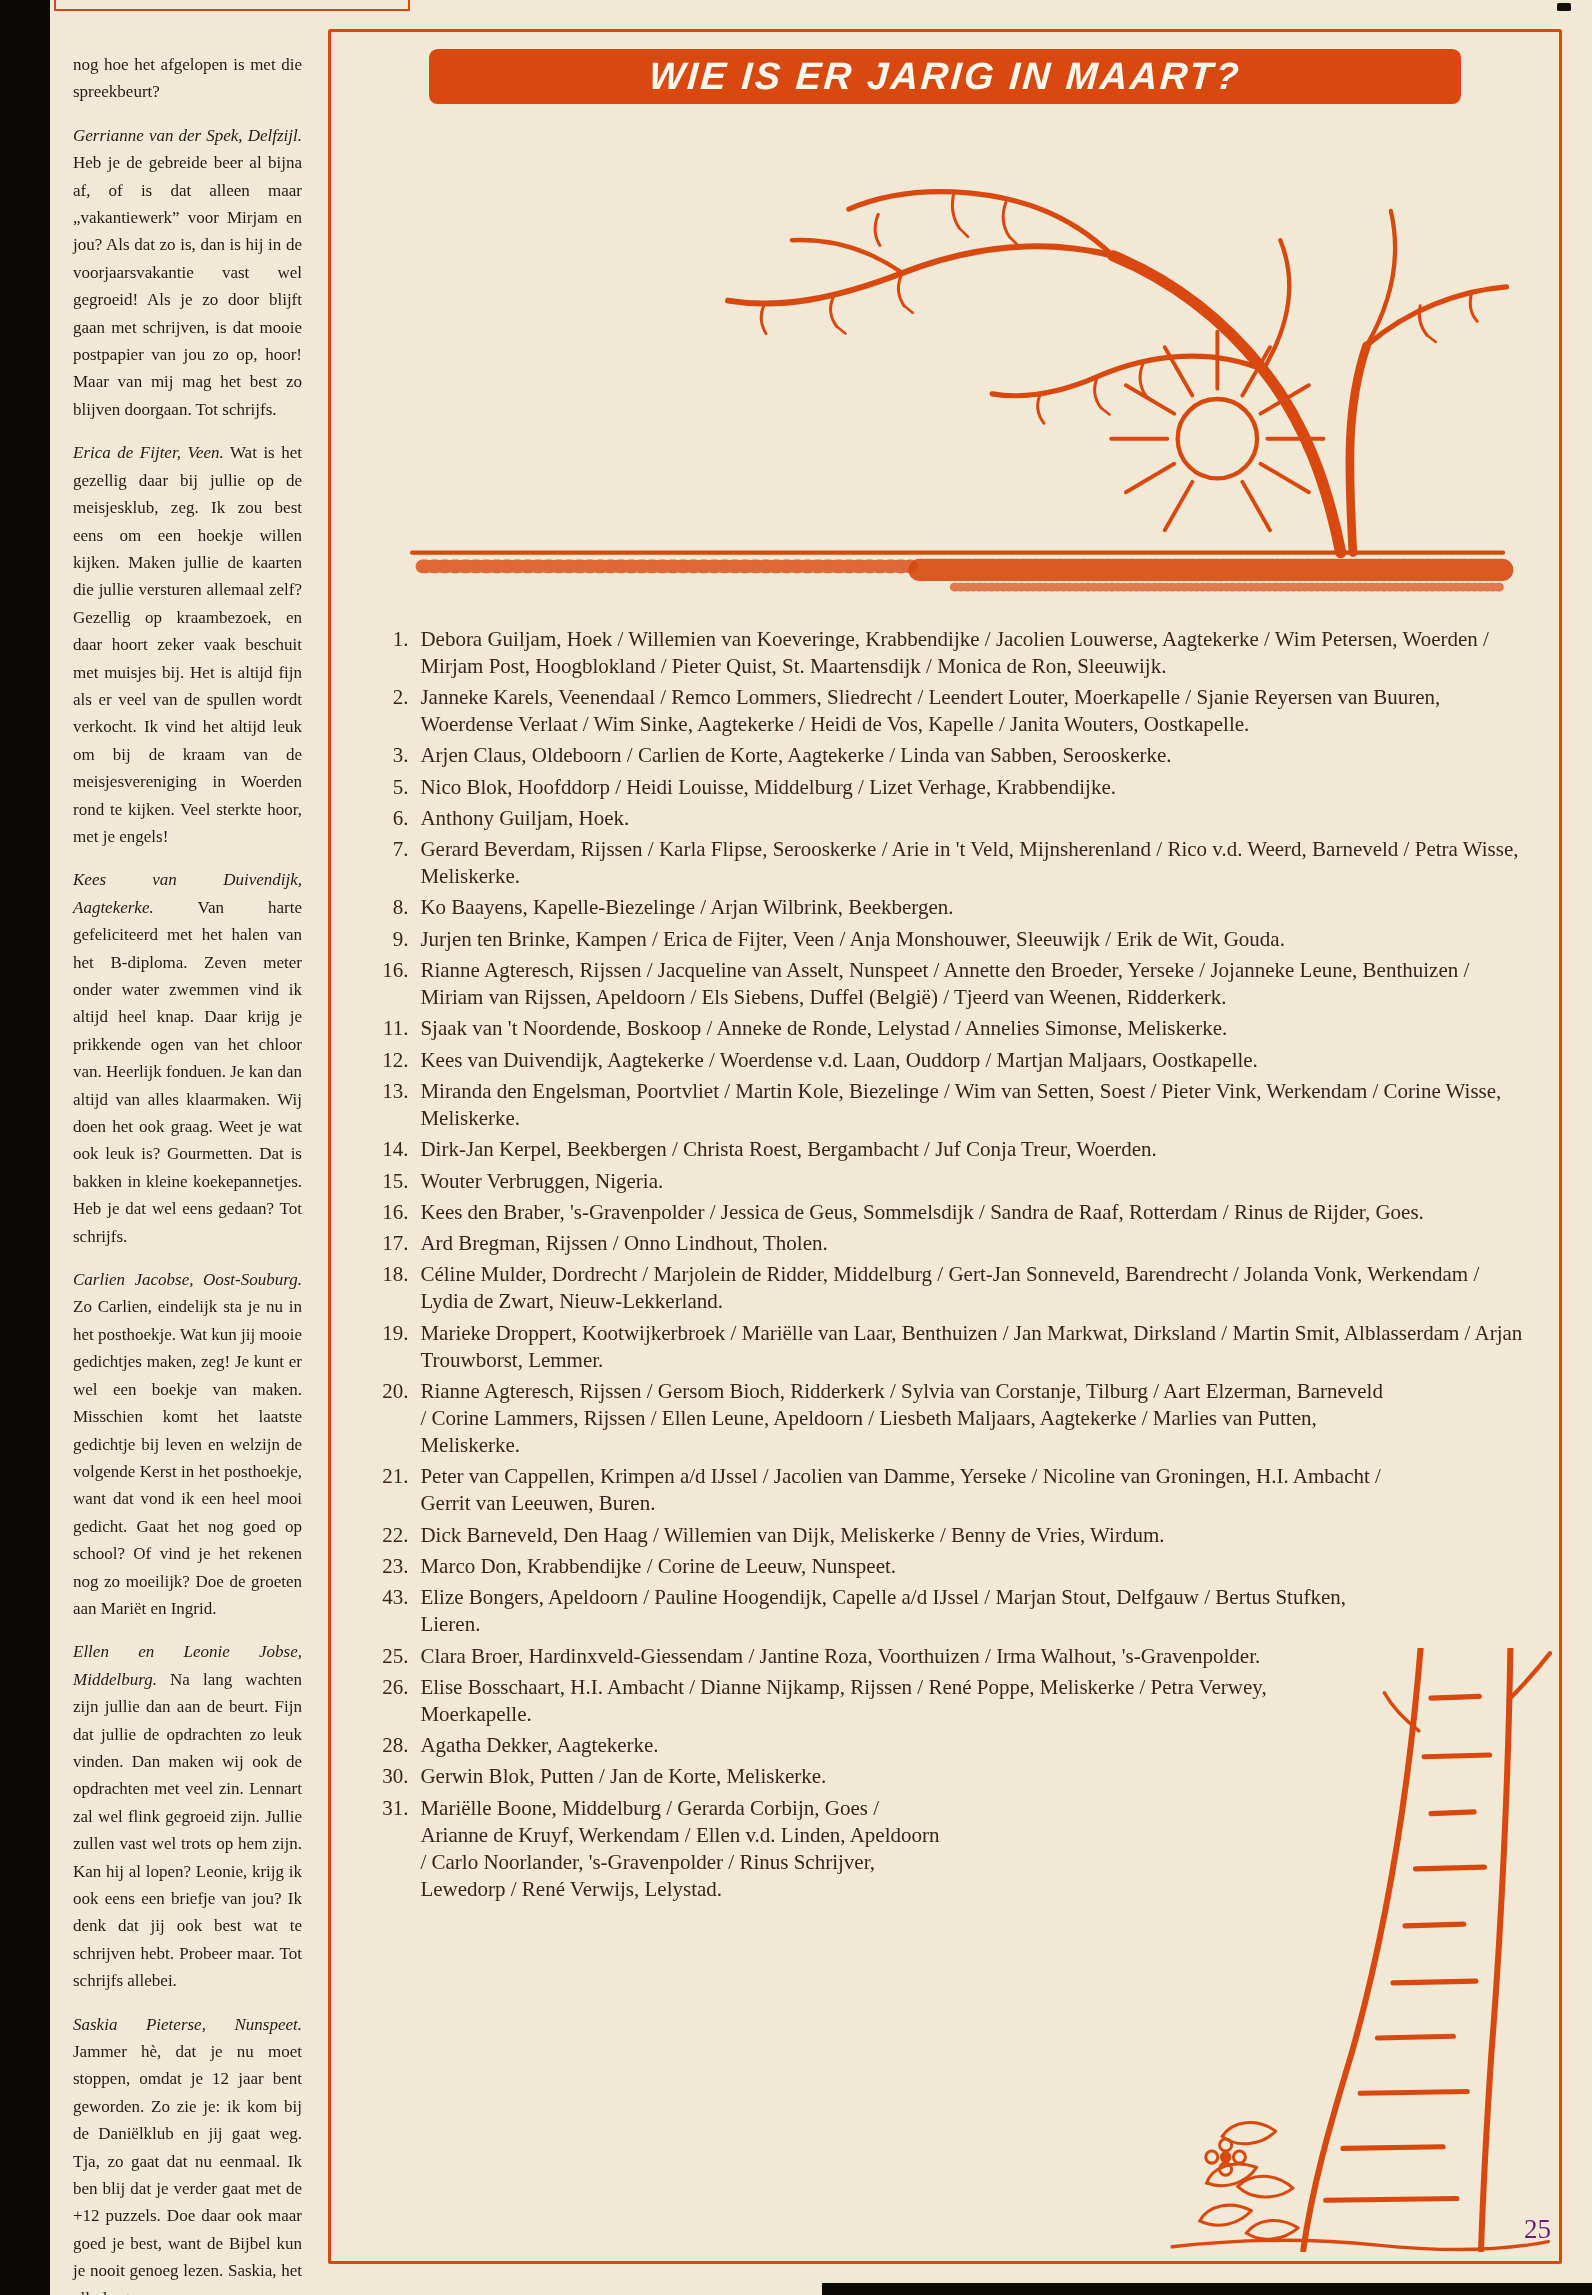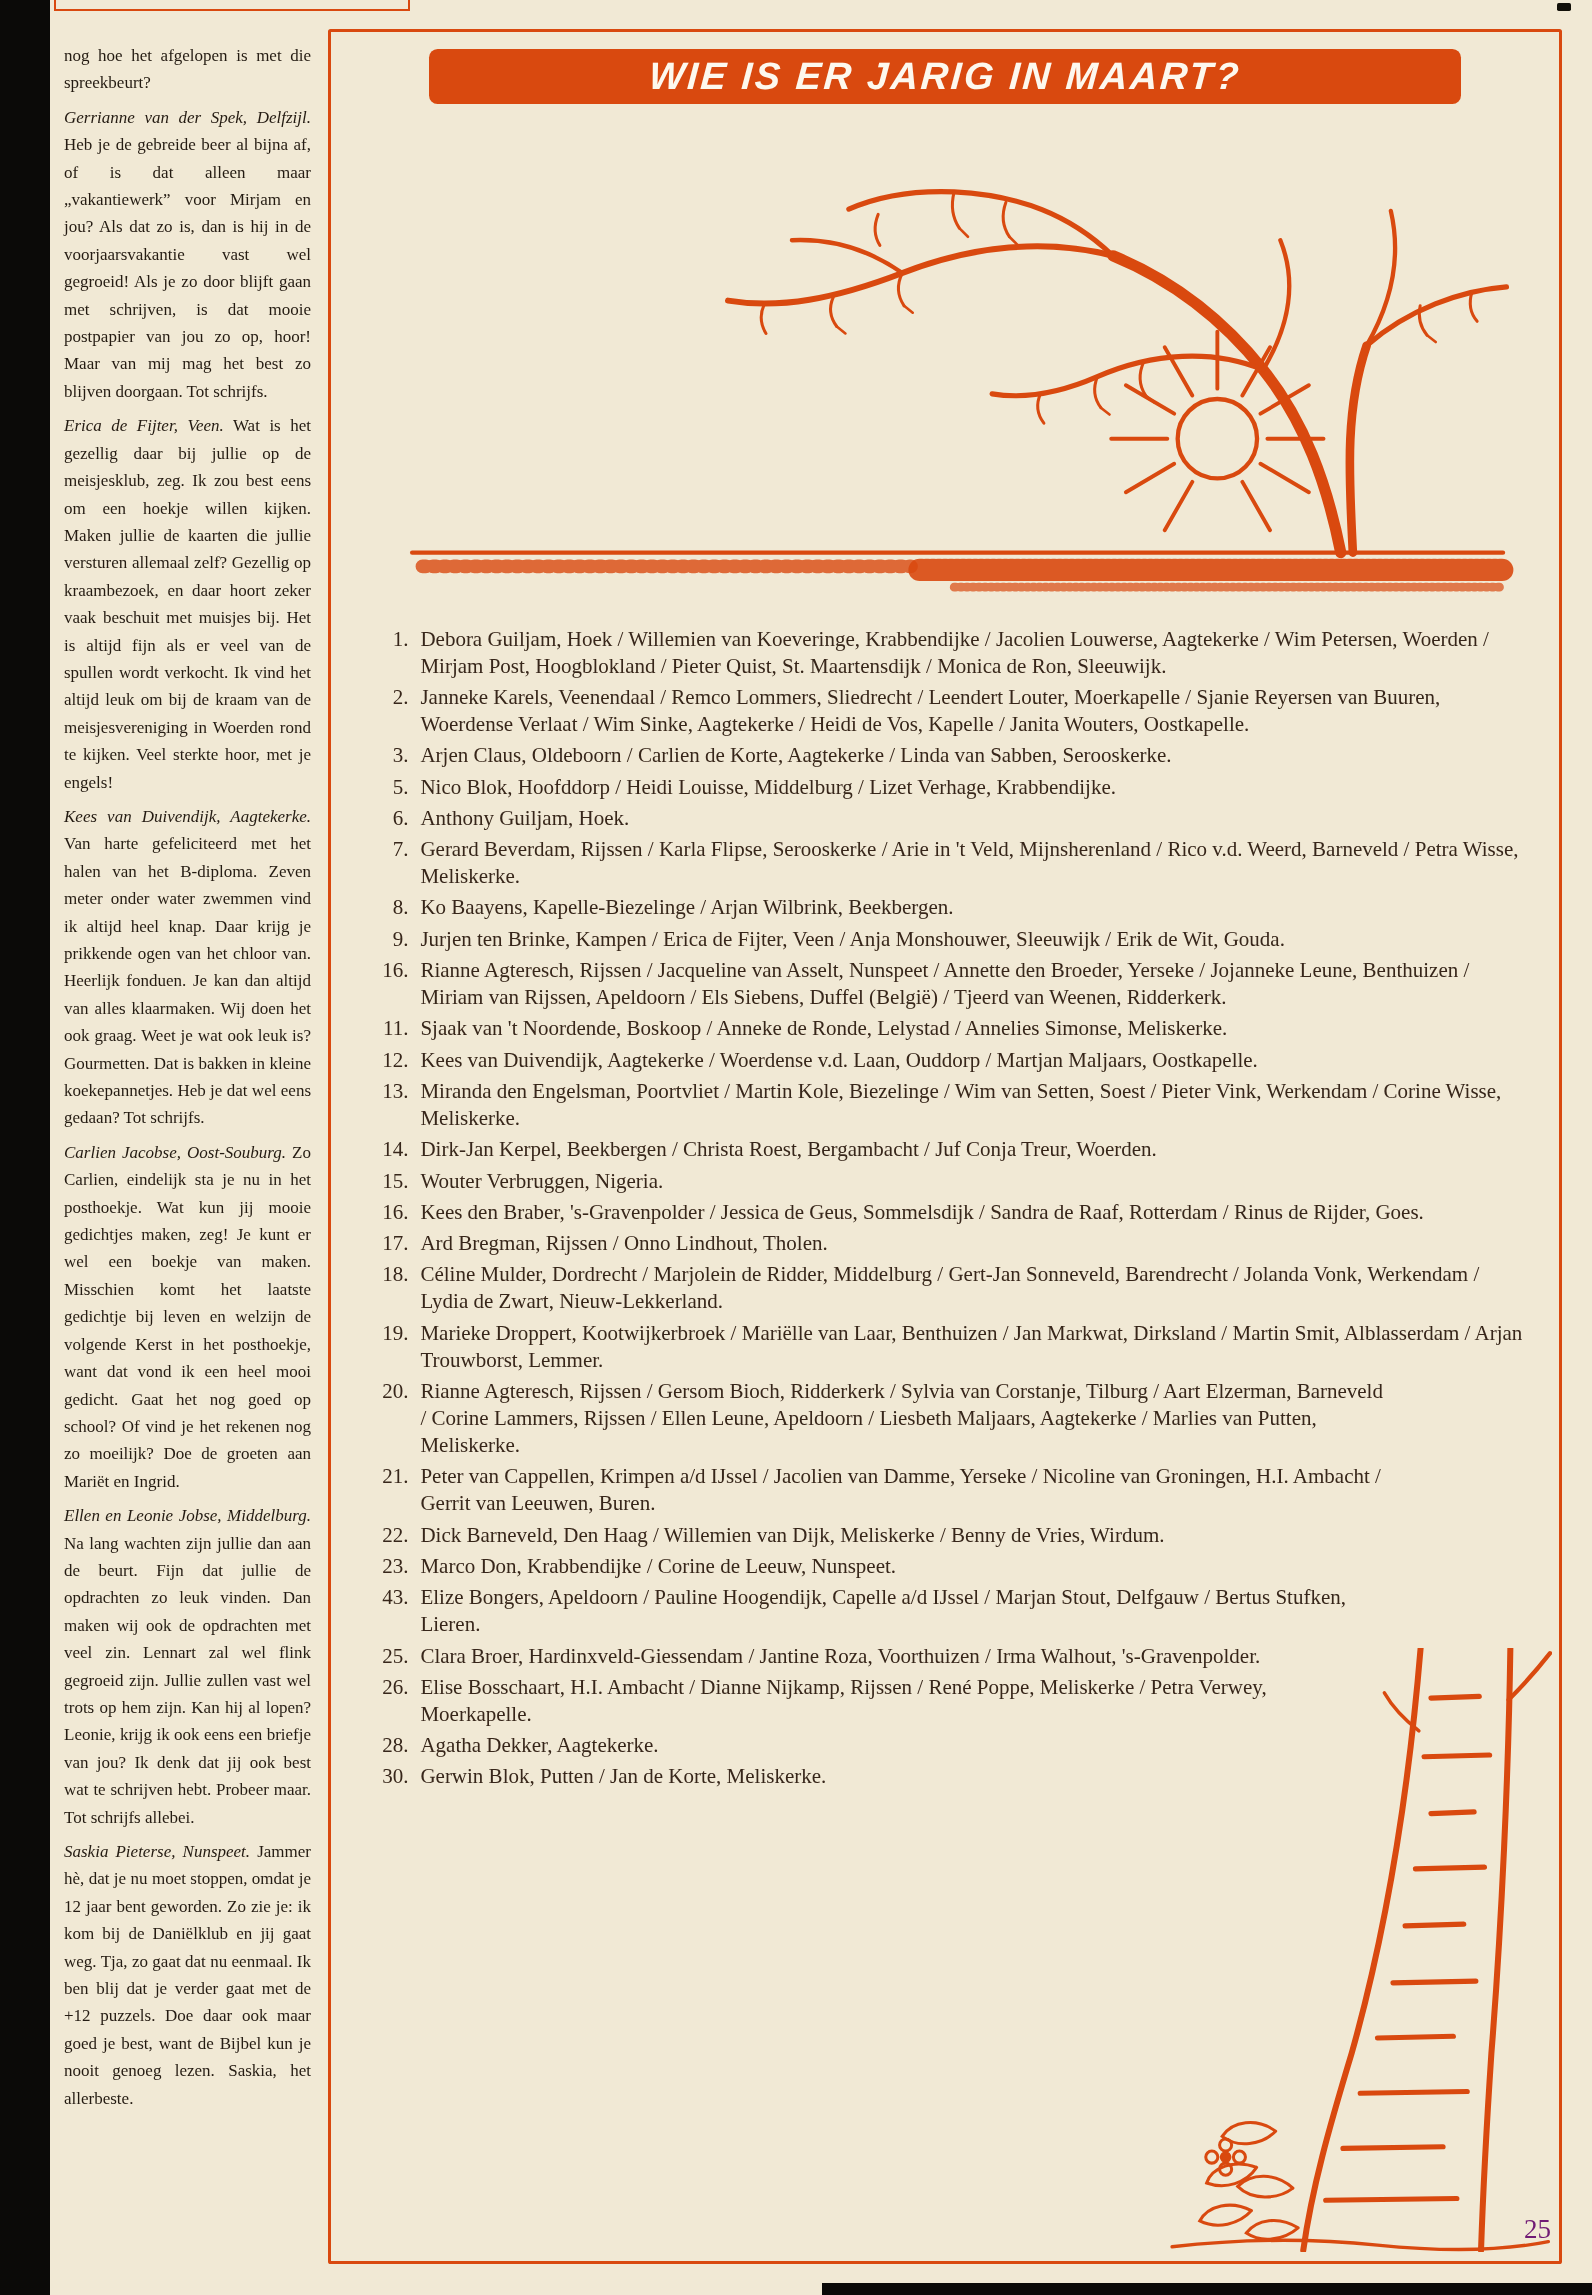--- a/index.html
+++ b/index.html
@@ -14,21 +14,21 @@
   .corner-mark { position:absolute; left:1557px; top:2.6px; width:14px; height:8.6px; background:#121009; border-radius:1.7px; }
   .bottom-bar { position:absolute; left:822px; top:2283px; width:771px; height:12px; background:#0b0a08; }
   .top-fragment { position:absolute; left:54px; top:0; width:356px; height:11.2px;
     border:2.6px solid var(--accent,#d9490f); border-top:none; }
 
   .letters-column {
     position:absolute; left:57px; top:35px; width:261px;
     text-align:justify; font-size:17px; line-height:27.4px;
     color:var(--ink,#241b12); hyphens:auto; -webkit-hyphens:auto;
   }
-  .letters-column p { margin:7px; }
+  .letters-column p { margin:16px; }
   .salutation { font-style:italic; }
 
   .birthday-box {
     position:absolute; left:328px; top:29px; width:1234px; height:2235px;
     border:3.5px solid var(--accent,#d9490f); border-radius:2.6px;
   }
   .banner {
     margin:17.3px auto 0; width:1032px; height:55px;
     background:var(--accent,#d9490f); border-radius:8.6px;
     display:flex; align-items:center; justify-content:center;
@@ -150,20 +150,21 @@
       <p class="entry"><span class="num">20.</span><span>Rianne Agteresch, Rijssen / Gersom Bioch, Ridderkerk / Sylvia van Corstanje, Tilburg / Aart Elzerman, Barneveld / Corine Lammers, Rijssen / Ellen Leune, Apeldoorn / Liesbeth Maljaars, Aagtekerke / Marlies van Putten, Meliskerke.</span></p>
       <p class="entry"><span class="num">21.</span><span>Peter van Cappellen, Krimpen a/d IJssel / Jacolien van Damme, Yerseke / Nicoline van Groningen, H.I. Ambacht / Gerrit van Leeuwen, Buren.</span></p>
       <p class="entry"><span class="num">22.</span><span>Dick Barneveld, Den Haag / Willemien van Dijk, Meliskerke / Benny de Vries, Wirdum.</span></p>
       <p class="entry"><span class="num">23.</span><span>Marco Don, Krabbendijke / Corine de Leeuw, Nunspeet.</span></p>
       <p class="entry"><span class="num">43.</span><span>Elize Bongers, Apeldoorn / Pauline Hoogendijk, Capelle a/d IJssel / Marjan Stout, Delfgauw / Bertus Stufken, Lieren.</span></p>
       <p class="entry"><span class="num">25.</span><span>Clara Broer, Hardinxveld-Giessendam / Jantine Roza, Voorthuizen / Irma Walhout, 's-Gravenpolder.</span></p>
       <p class="entry"><span class="num">26.</span><span>Elise Bosschaart, H.I. Ambacht / Dianne Nijkamp, Rijssen / René Poppe, Meliskerke / Petra Verwey, Moerkapelle.</span></p>
       <p class="entry"><span class="num">28.</span><span>Agatha Dekker, Aagtekerke.</span></p>
       <div class="spacer-b"></div>
       <p class="entry"><span class="num">30.</span><span>Gerwin Blok, Putten / Jan de Korte, Meliskerke.</span></p>
+      <p class="entry"><span class="num">31.</span><span>Mariëlle Boone, Middelburg / Gerarda Corbijn, Goes / Arianne de Kruyf, Werkendam / Ellen v.d. Linden, Apeldoorn / Carlo Noorlander, 's-Gravenpolder / Rinus Schrijver, Lewedorp / René Verwijs, Lelystad.</span></p>
     </div>
 
   <div class="birch-art">
     <svg viewBox="0 0 470 700" width="406" height="604">
       <g stroke="#d9490f" stroke-linecap="round" fill="none">
         <path d="M318 0 C308 120 286 300 238 470 C212 556 192 626 182 698 L388 698 C390 640 394 560 400 470 C412 320 420 140 422 0 Z" fill="#f1e9d5" stroke="none"></path>
         <path d="M318 0 C308 120 286 300 238 470 C212 556 192 626 182 698" stroke-width="7"></path>
         <path d="M422 0 C420 140 412 320 400 470 C394 560 390 640 388 698" stroke-width="7"></path>
         <path d="M420 60 C438 42 454 24 468 6" stroke-width="5"></path>
         <path d="M316 96 C298 82 284 66 276 52" stroke-width="4"></path>

